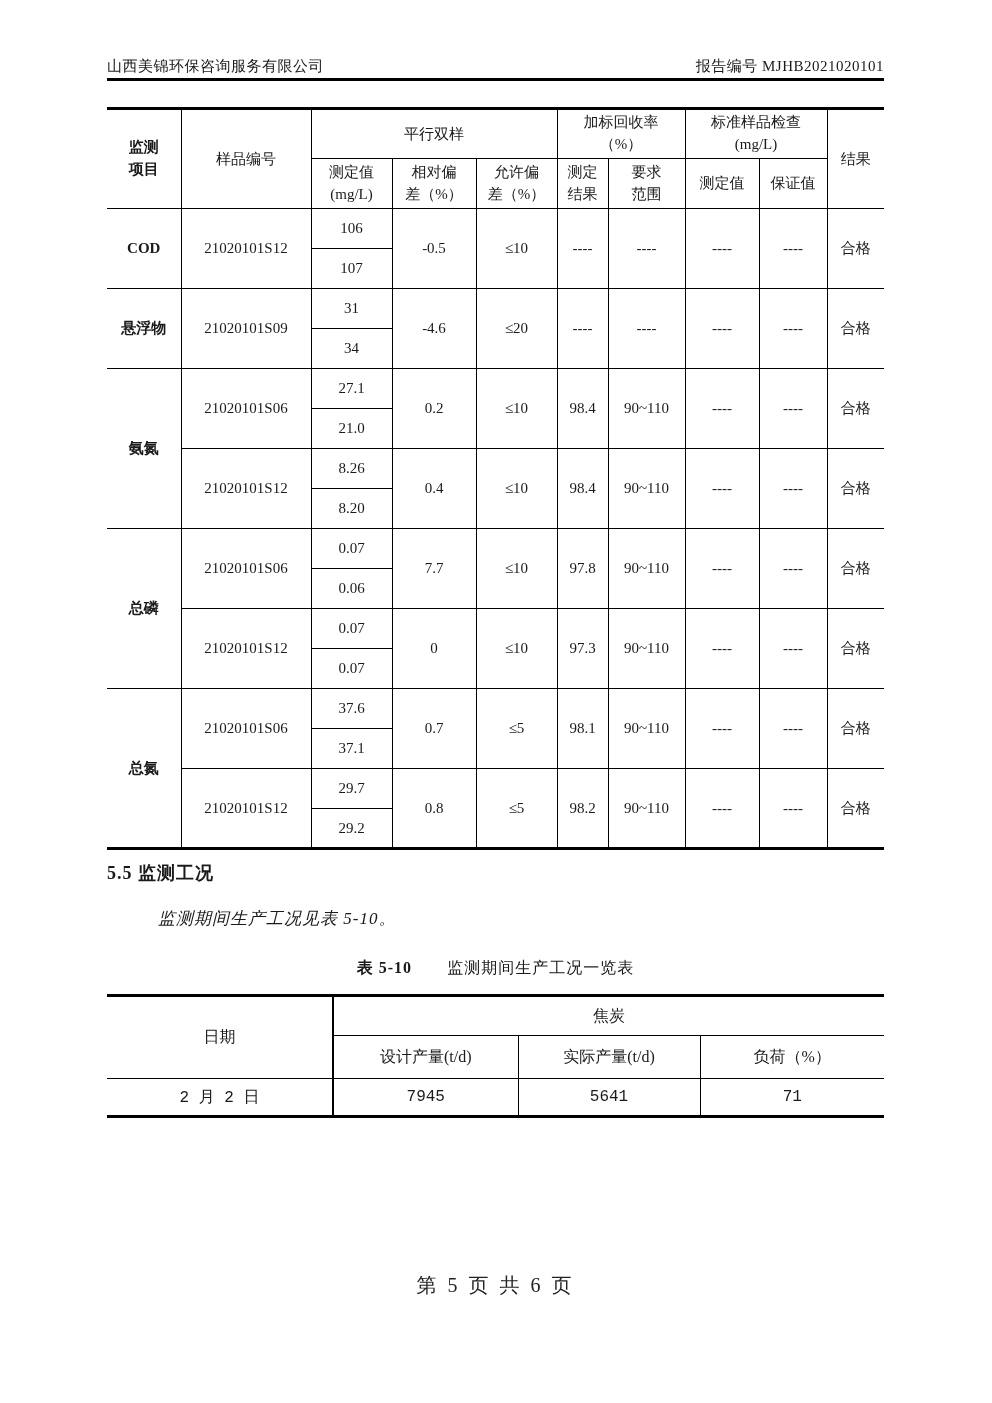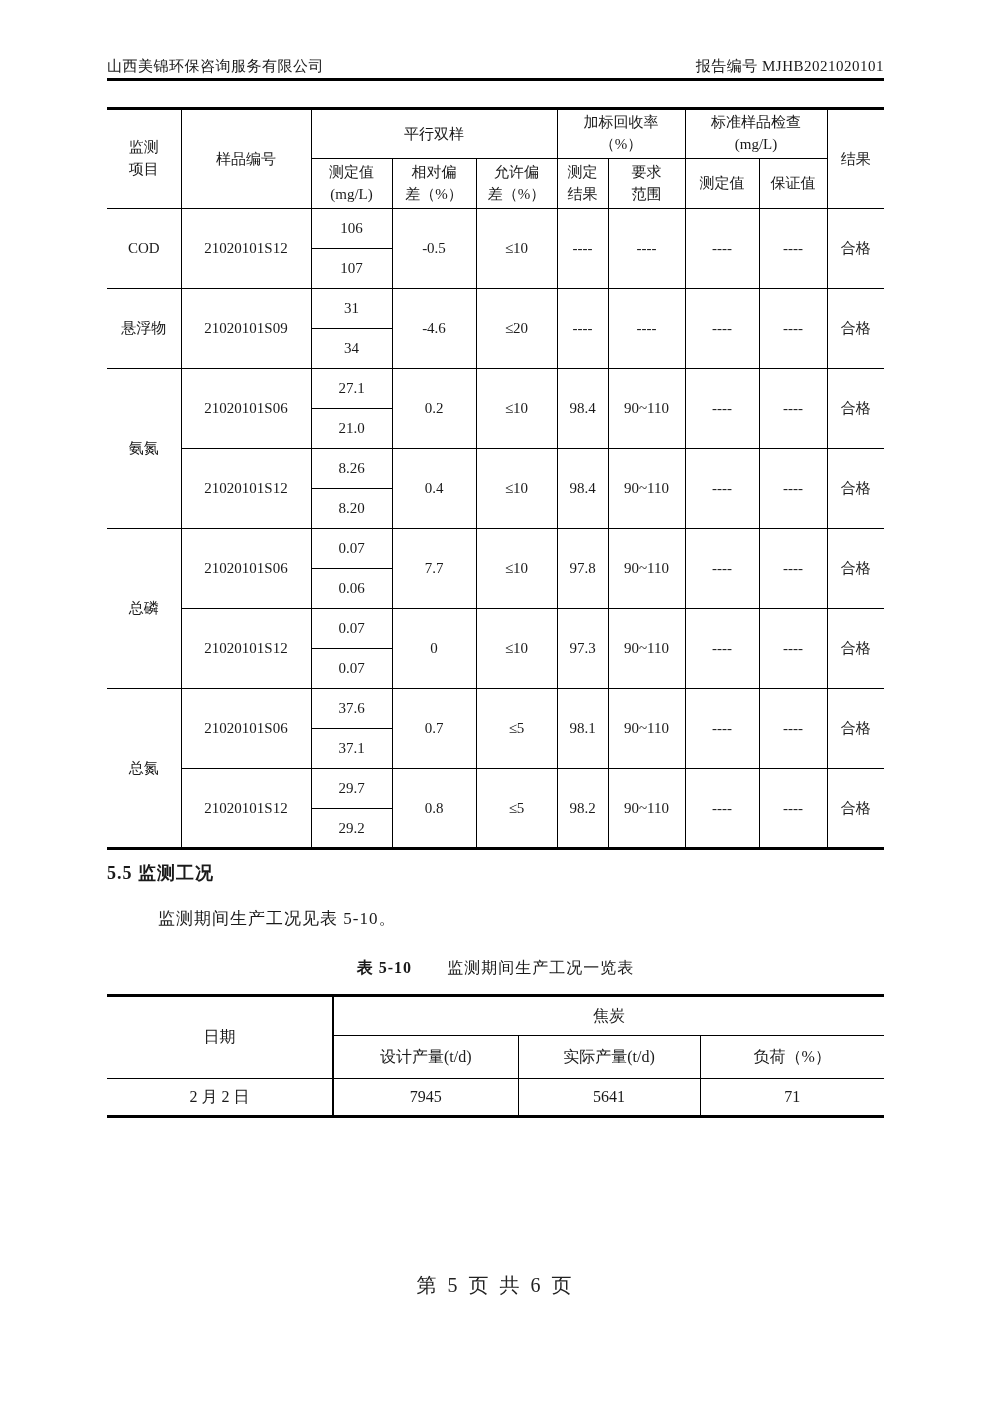--- a/index.html
+++ b/index.html
@@ -21,41 +21,41 @@
   }
 
   
   table { border-collapse: collapse; table-layout: fixed; width: 777px; }
   th, td {
     border: 1px solid #000;
     text-align: center; vertical-align: middle;
     font-weight: normal; font-size: 15px; padding: 1px 2px;
     overflow: hidden;
   }
-  .b-l { border-left: none !important; }
+  .b-l { border-left: none !important; font-weight: bold; }
   .b-r { border-right: none !important; }
 
   
   .qa { margin-top: 26px; border-top: 3px solid #000; border-bottom: 3px solid #000; }
   .qa thead tr { height: 50px; }
   .qa tbody tr { height: 40px; }
   .wrap2 { white-space: pre-line; line-height: 1.45; }
 
   
   .sec-heading { margin-top: 11px; font-size: 18px; font-weight: bold; letter-spacing: 1px; }
-  .sec-para { margin-top: 22px; font-size: 17px; text-indent: 3em; letter-spacing: 1px; }
+  .sec-para { margin-top: 22px; font-size: 17px; text-indent: 3em; letter-spacing: 1px; font-style: italic; }
   .tbl-caption { margin-top: 28px; text-align: center; font-size: 16px; letter-spacing: 1px; }
   .tbl-caption .cap-label { font-weight: bold; margin-right: 2.2em; }
 
   
   .prod { margin-top: 15px; border-top: 3px solid #000; border-bottom: 3px solid #000; }
   .prod th, .prod td { font-size: 16px; }
   .prod .r1 { height: 40px; }
   .prod .r2 { height: 43px; }
-  .prod .r3 { height: 38px; }
+  .prod .r3 { height: 38px; font-family: Liberation Mono, monospace; }
   .date-cell { border-left: none !important; border-right: 2.5px solid #000 !important; }
 
   
   .page-footer {
     position: absolute; left: 107px; top: 1272px; width: 777px;
     text-align: center; font-size: 20px; letter-spacing: 3px; color: #222;
   }
 </style>
 </head>
 <body>

